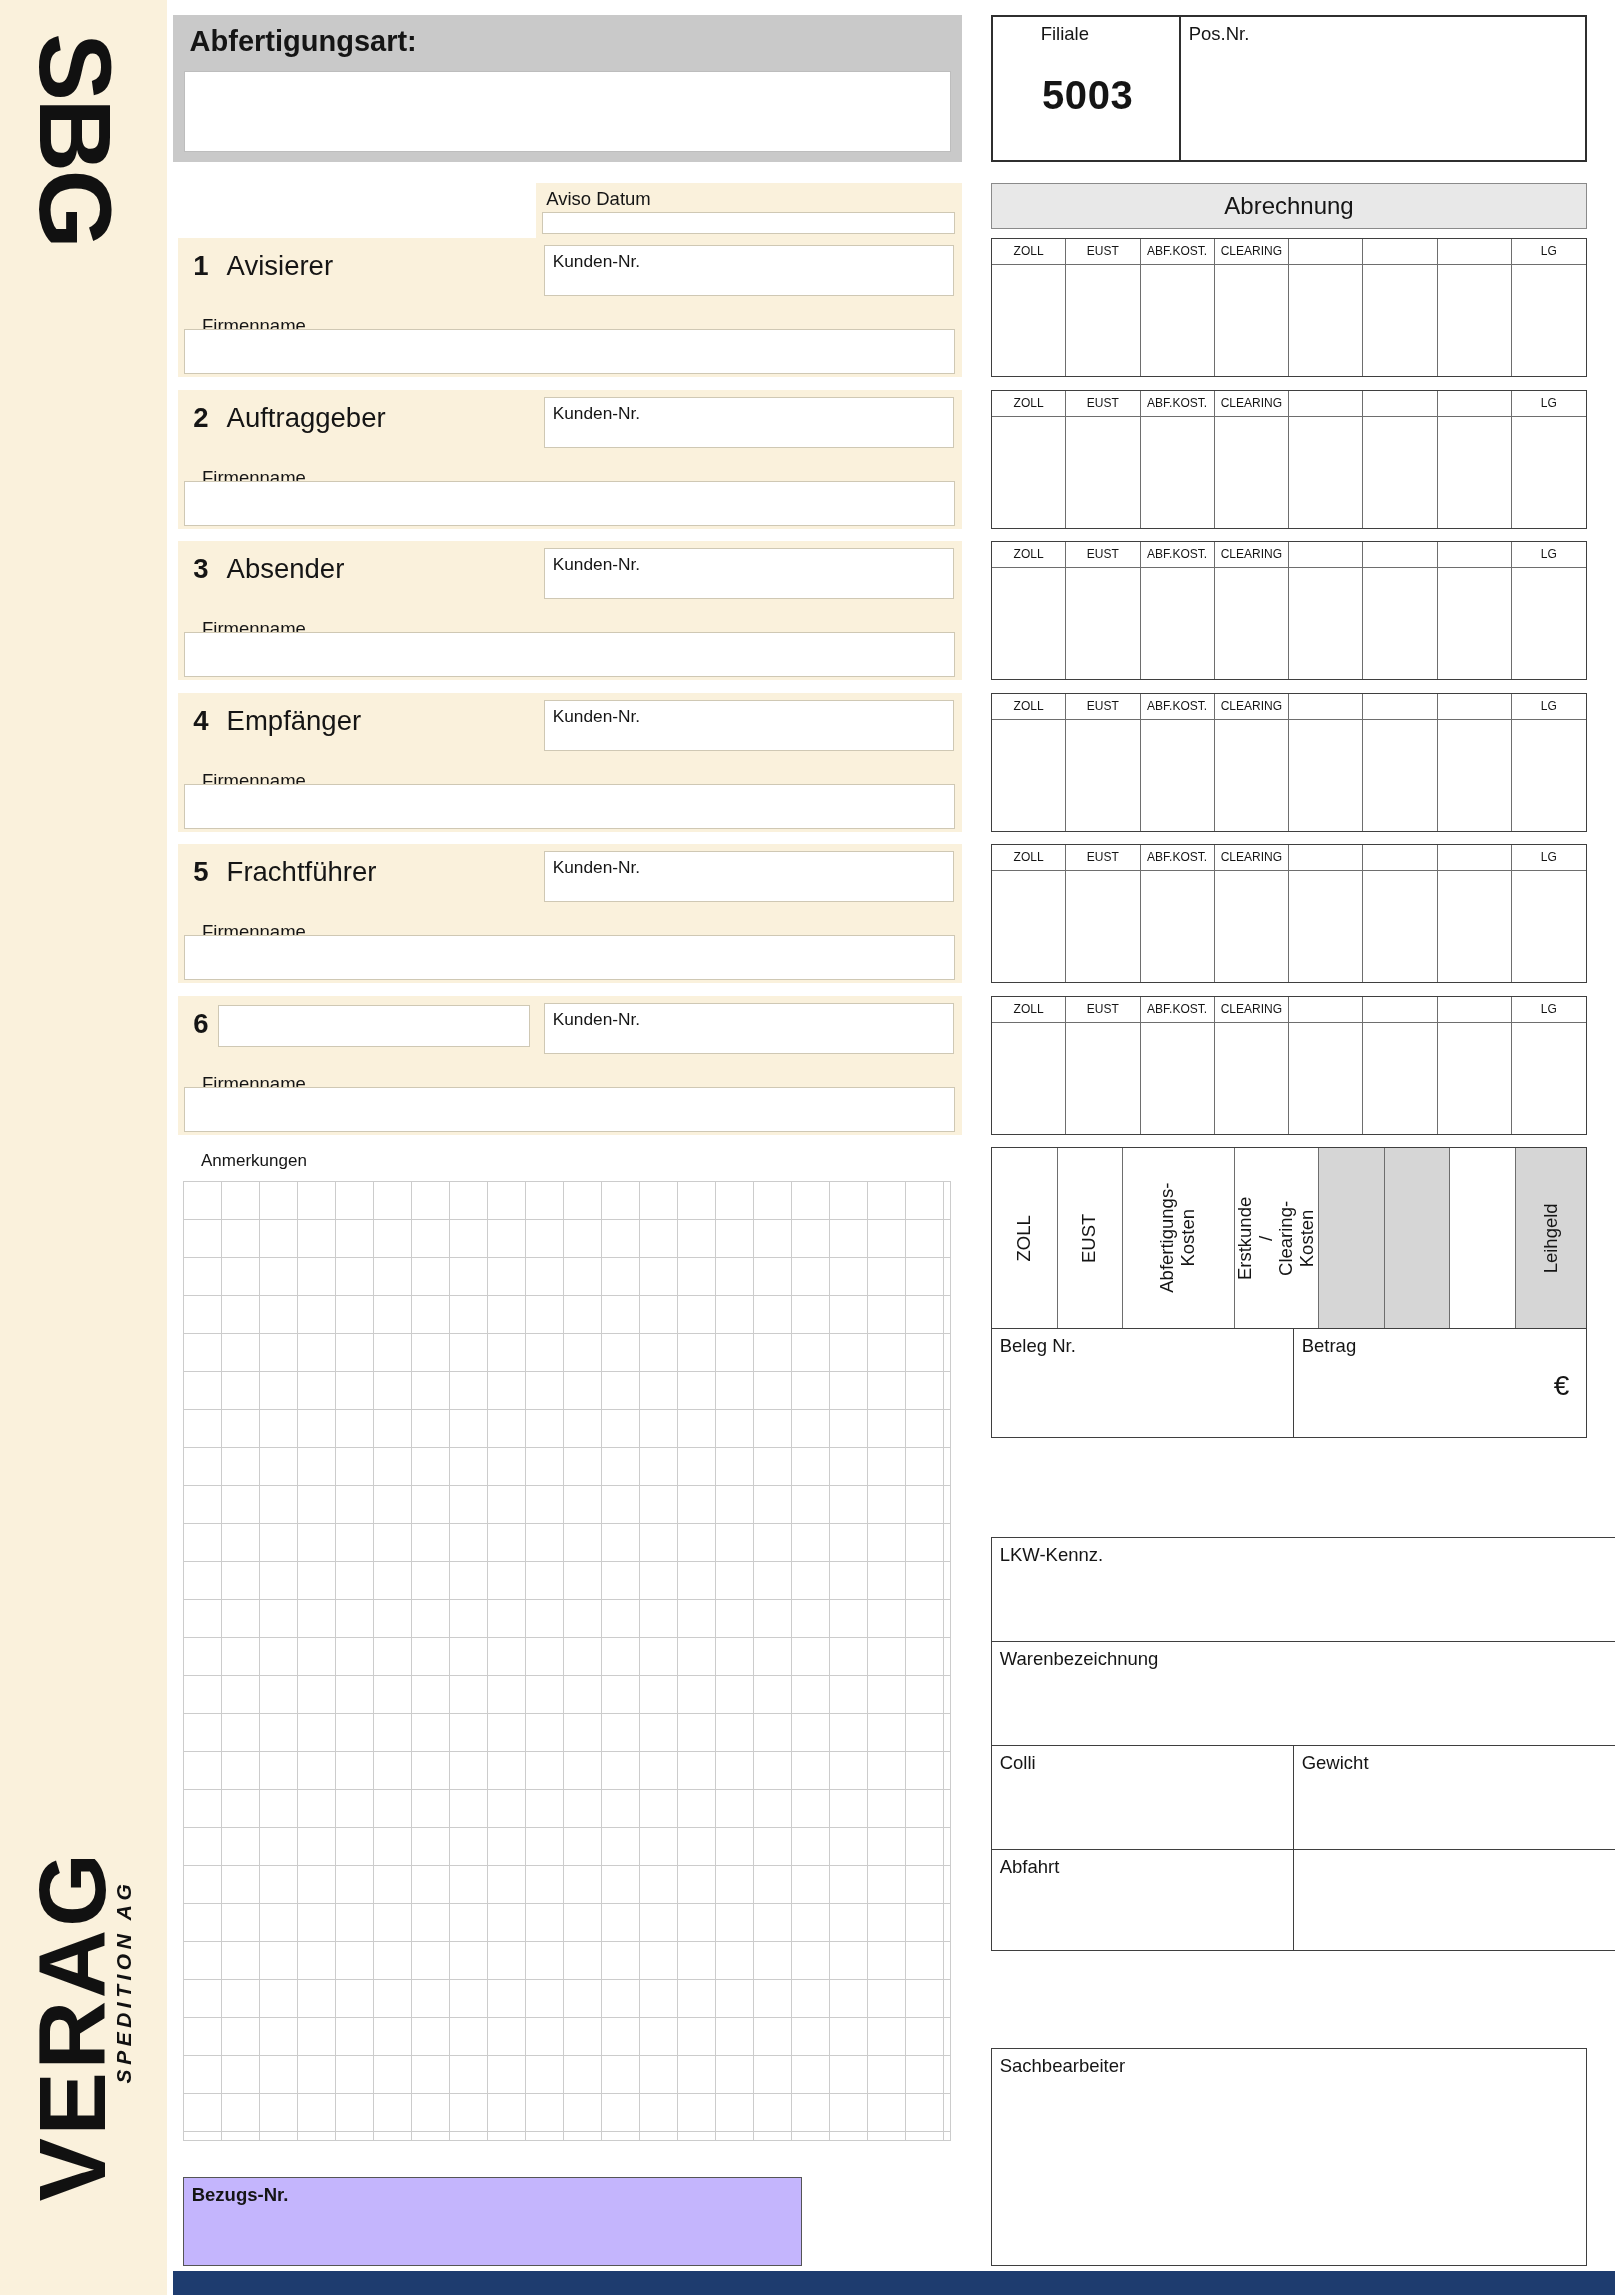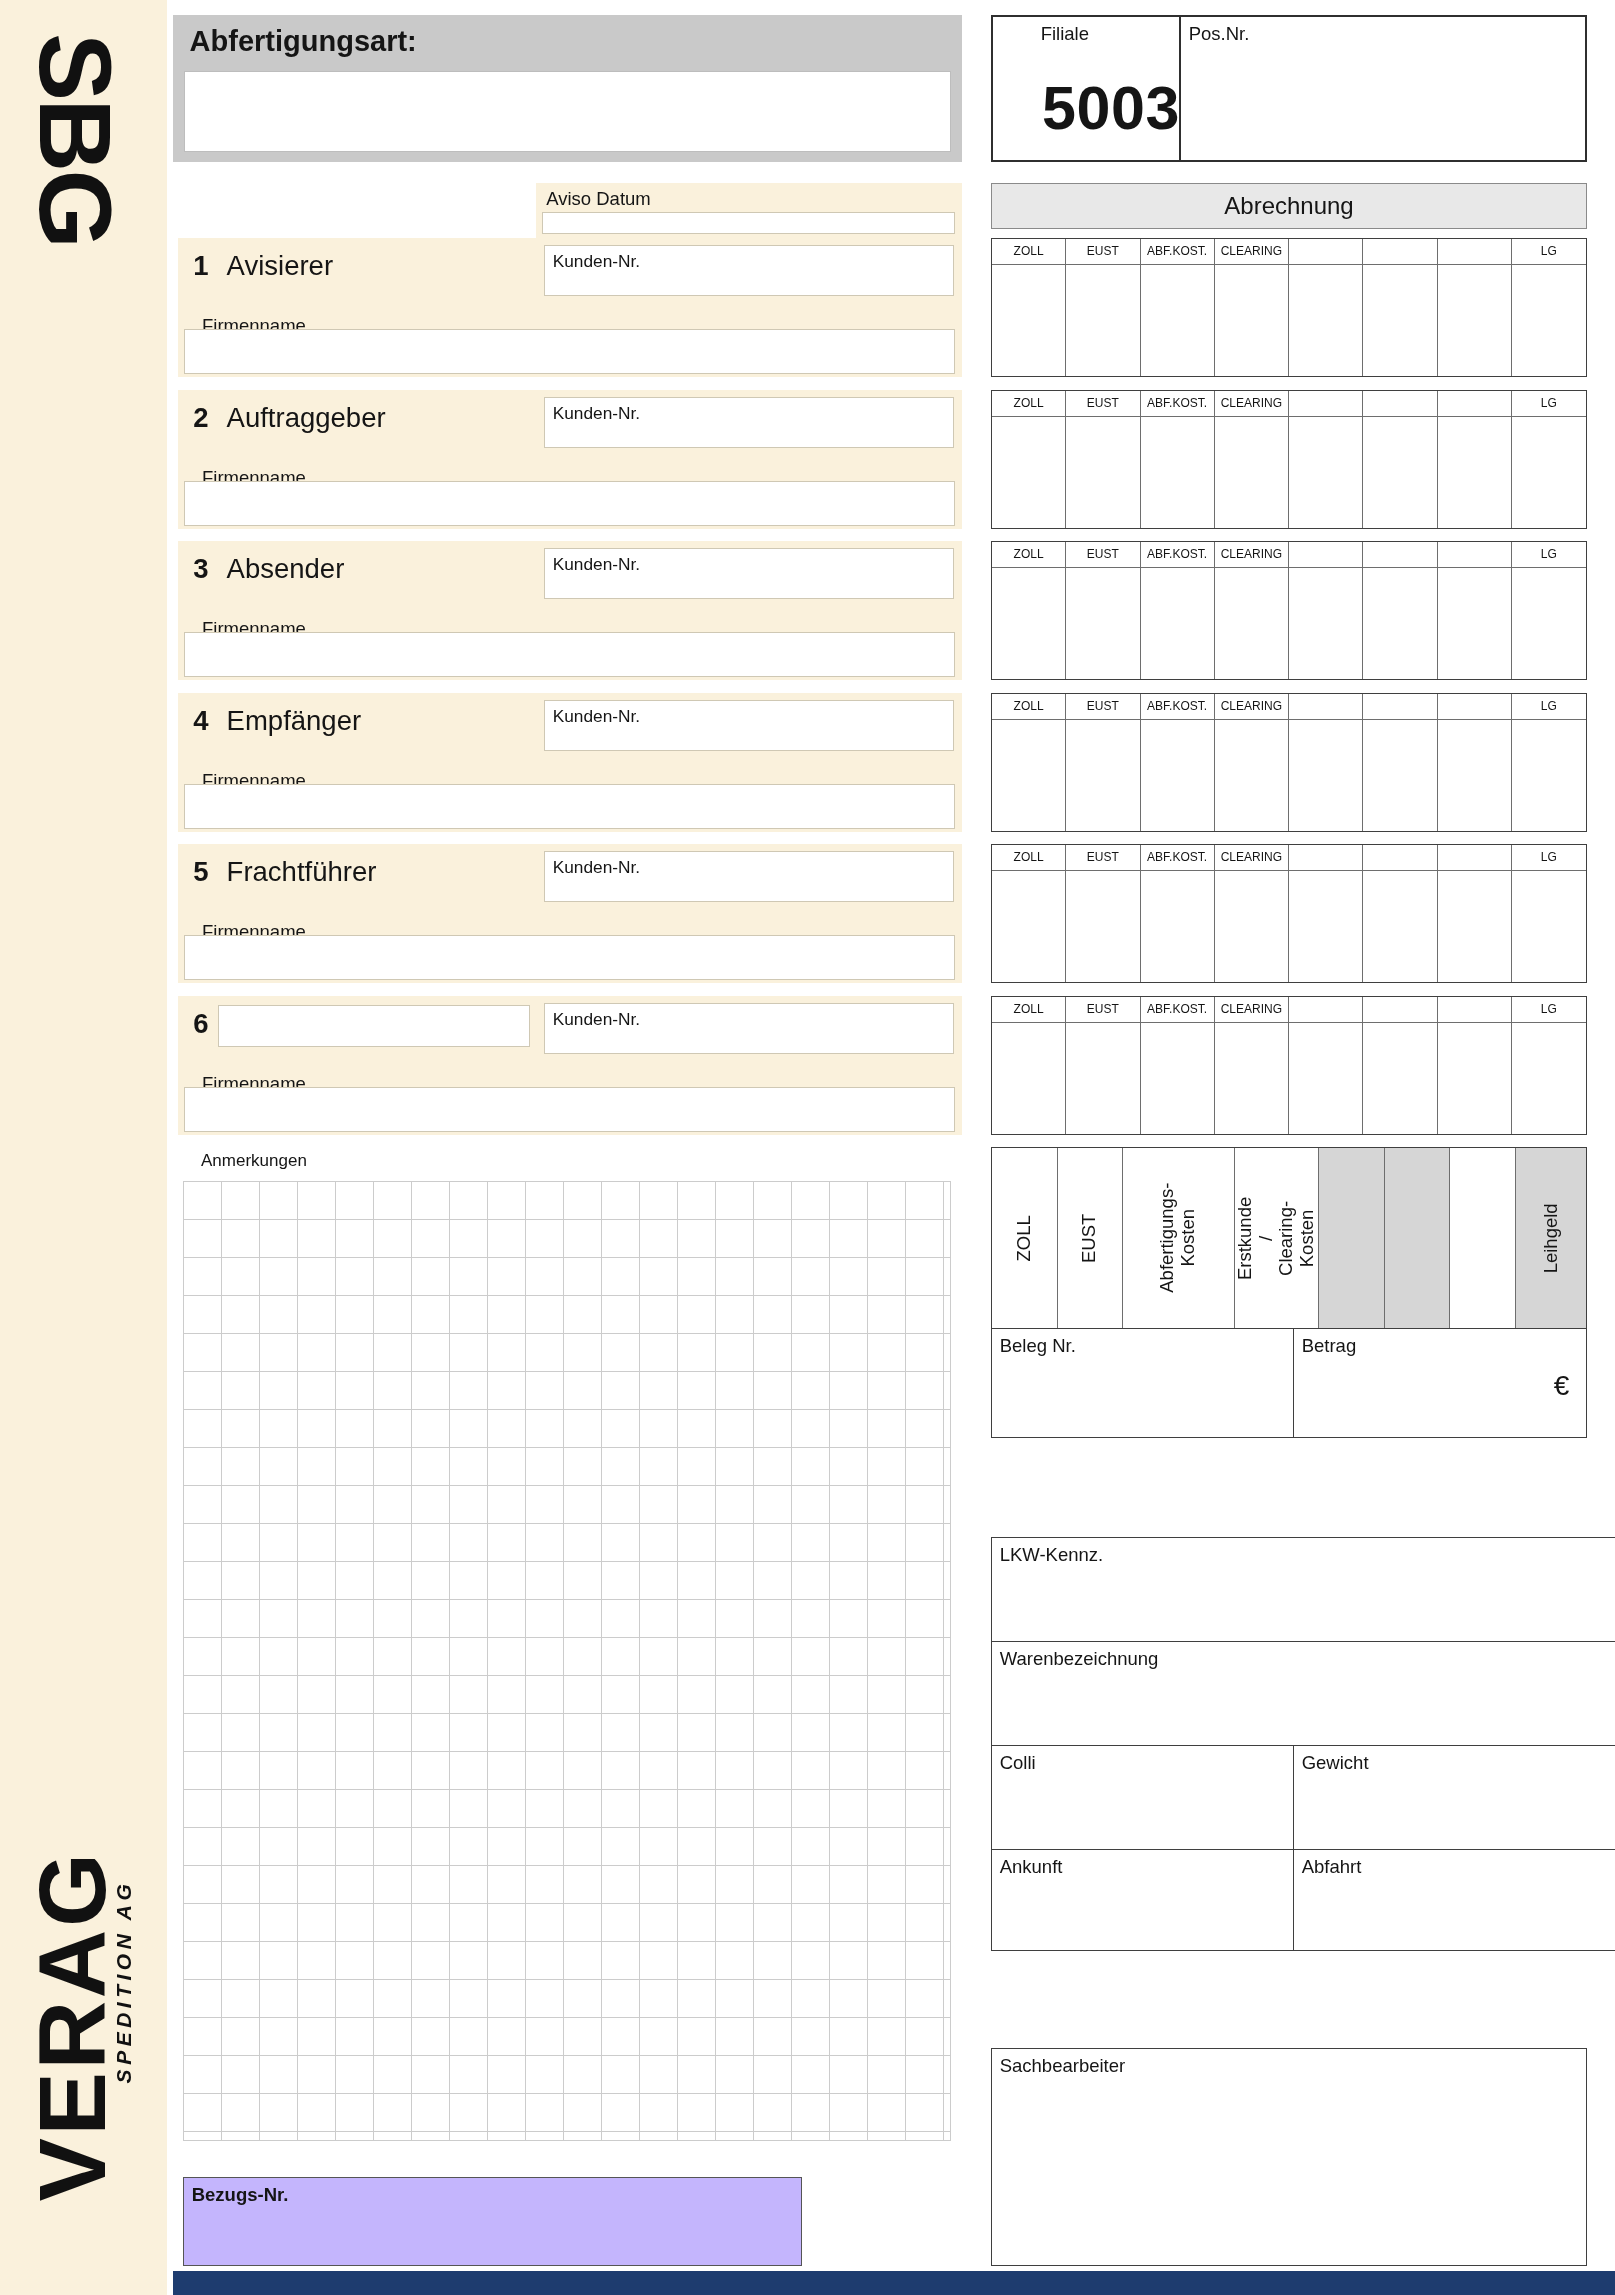--- a/index.html
+++ b/index.html
@@ -36,21 +36,21 @@
 
   
   .hdr-gray { left:173px; top:14.7px; width:789px; height:147px; background:var(--panel_gray,#c9c9c9); }
   .hdr-title { position:absolute; left:16.6px; top:10.2px; font-size:29px;font-weight:bold; }
   .hdr-input { position:absolute; left:11px; top:56px; width:767px; height:81px; background:#fff; border:1.3px solid #bdbdbd; }
 
   .filbox { left:991px; top:14.7px; width:596px; height:147px; border:2.6px solid #2f2f2f; background:#fff; display:grid; grid-template-columns:148px 1fr;padding-left:40px; }
   .fil-cell { position:relative; border-right:2.6px solid #2f2f2f; }
   .pos-cell { position:relative; }
   .box-label { position:absolute; left:7.7px; top:6.4px; font-size:18.5px; }
-  .fil-value { position:absolute; left:9px; top:56px; font-size:61px; font-weight:700; letter-spacing:0.6px; }
+  .fil-value { position:absolute; left:9px; top:56px; font-size:40px; font-weight:700; letter-spacing:0.6px; }
 
   
   .aviso { left:536px; top:183px; width:426px; height:55px; background:var(--cream,#faf1dc); }
   .aviso-label { position:absolute; left:10.2px; top:5.1px; font-size:18.5px; }
   .aviso-input { position:absolute; left:6.4px; top:29px; width:413px; height:22px; background:#fff; border:1.3px solid #cfc8b4; }
 
   
   .party { left:178px; width:784px; height:139px; background:var(--cream,#faf1dc); }
   .p-head { position:absolute; left:15.3px; top:11.5px; font-size:27.5px; display:flex; gap:18px; align-items:baseline; }
   .p-num { font-weight:700; }
@@ -397,23 +397,20 @@
   <div class="ship-row h162 split">
     <div>
       <span class="box-label">Colli</span>
     </div>
     <div>
       <span class="box-label">Gewicht</span>
     </div>
   </div>
   <div class="ship-row split">
     <div>
-      <span class="box-label">Ankunft</span>
-    </div>
-    <div>
       <span class="box-label">Abfahrt</span>
     </div>
   </div>
 </div>
 
 <div class="abs proc">
   <div class="proc-row2">
     <span class="box-label">Sachbearbeiter</span>
   </div>
 </div>

